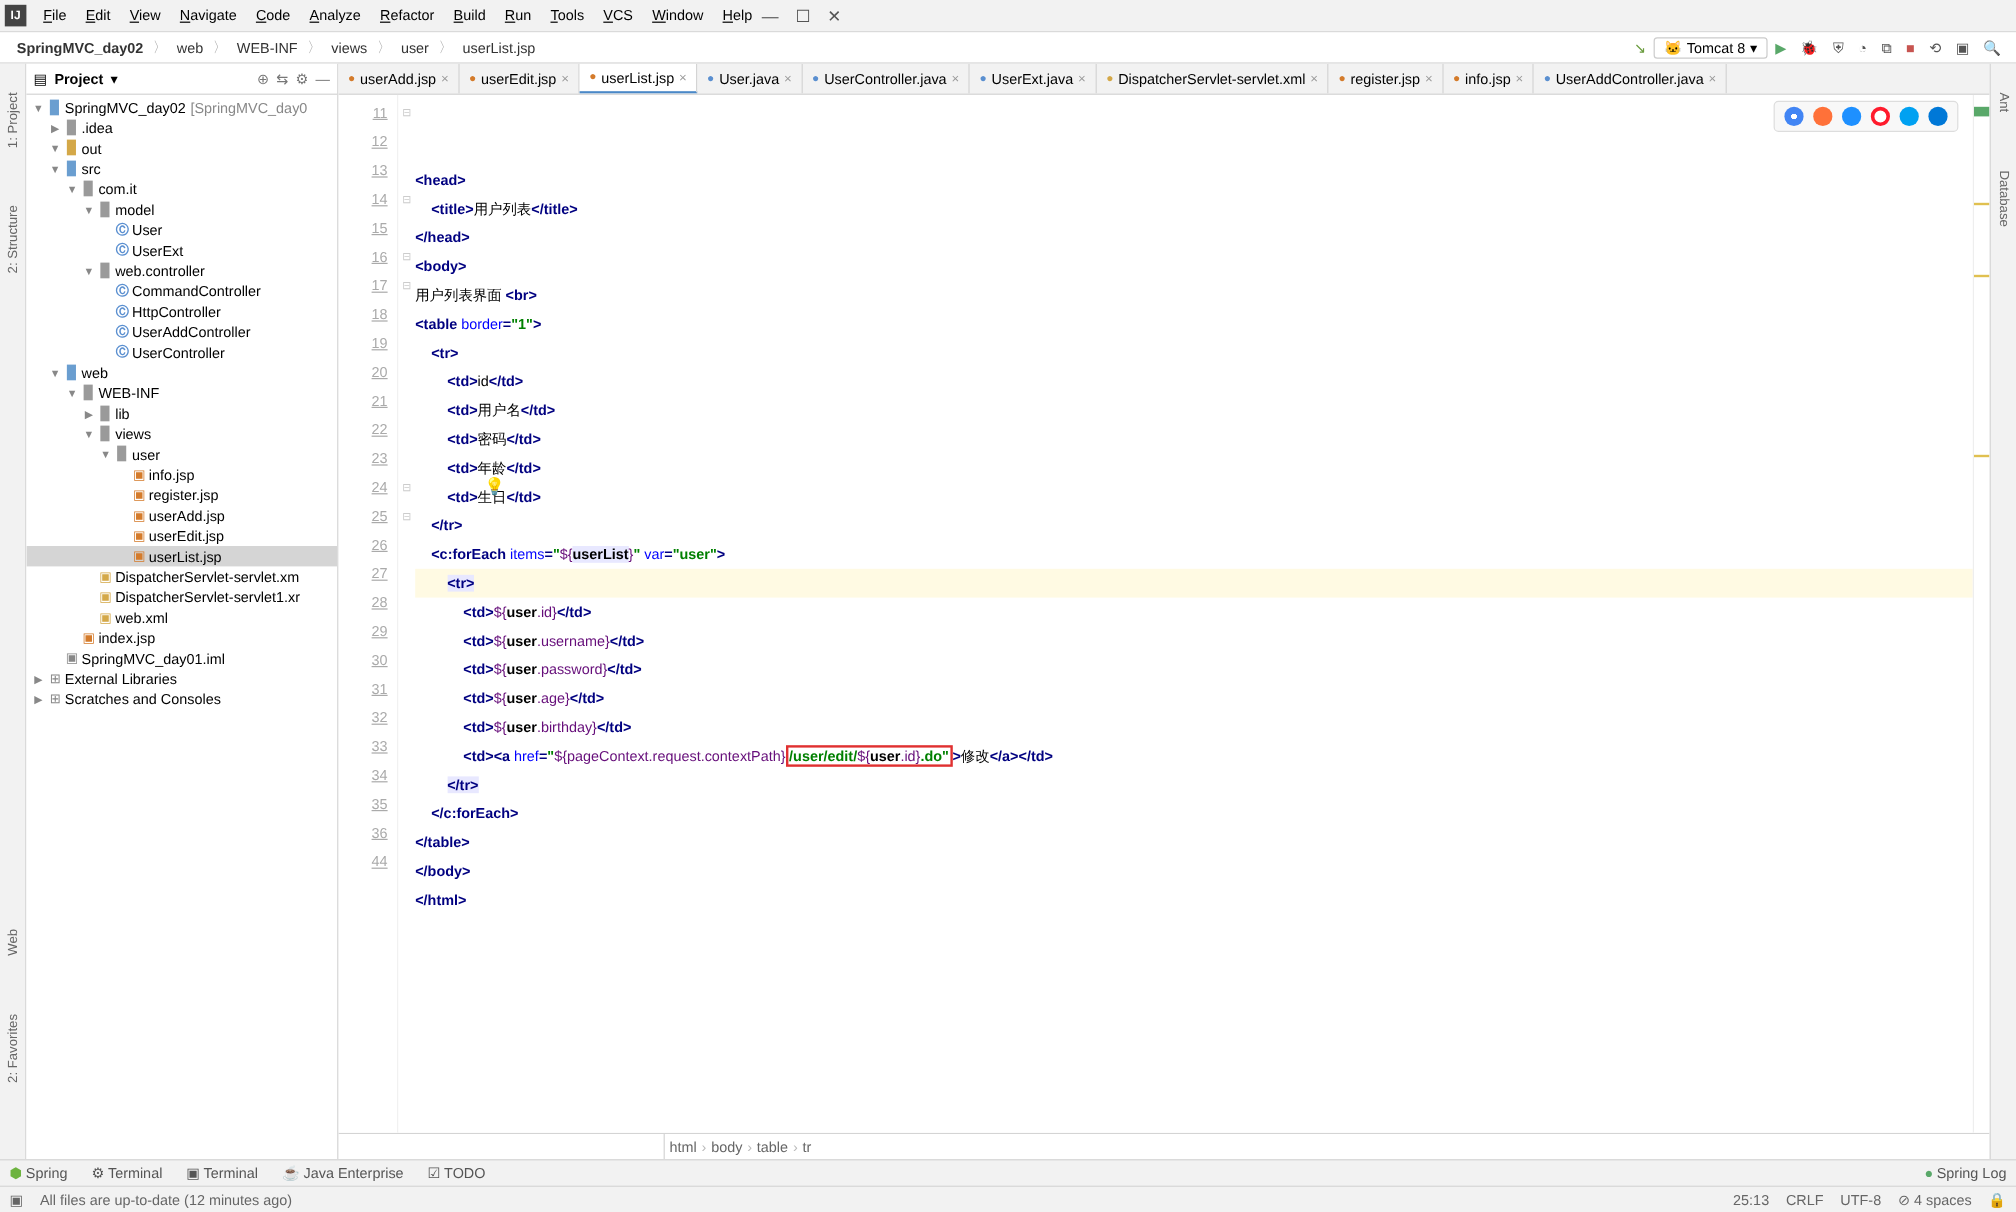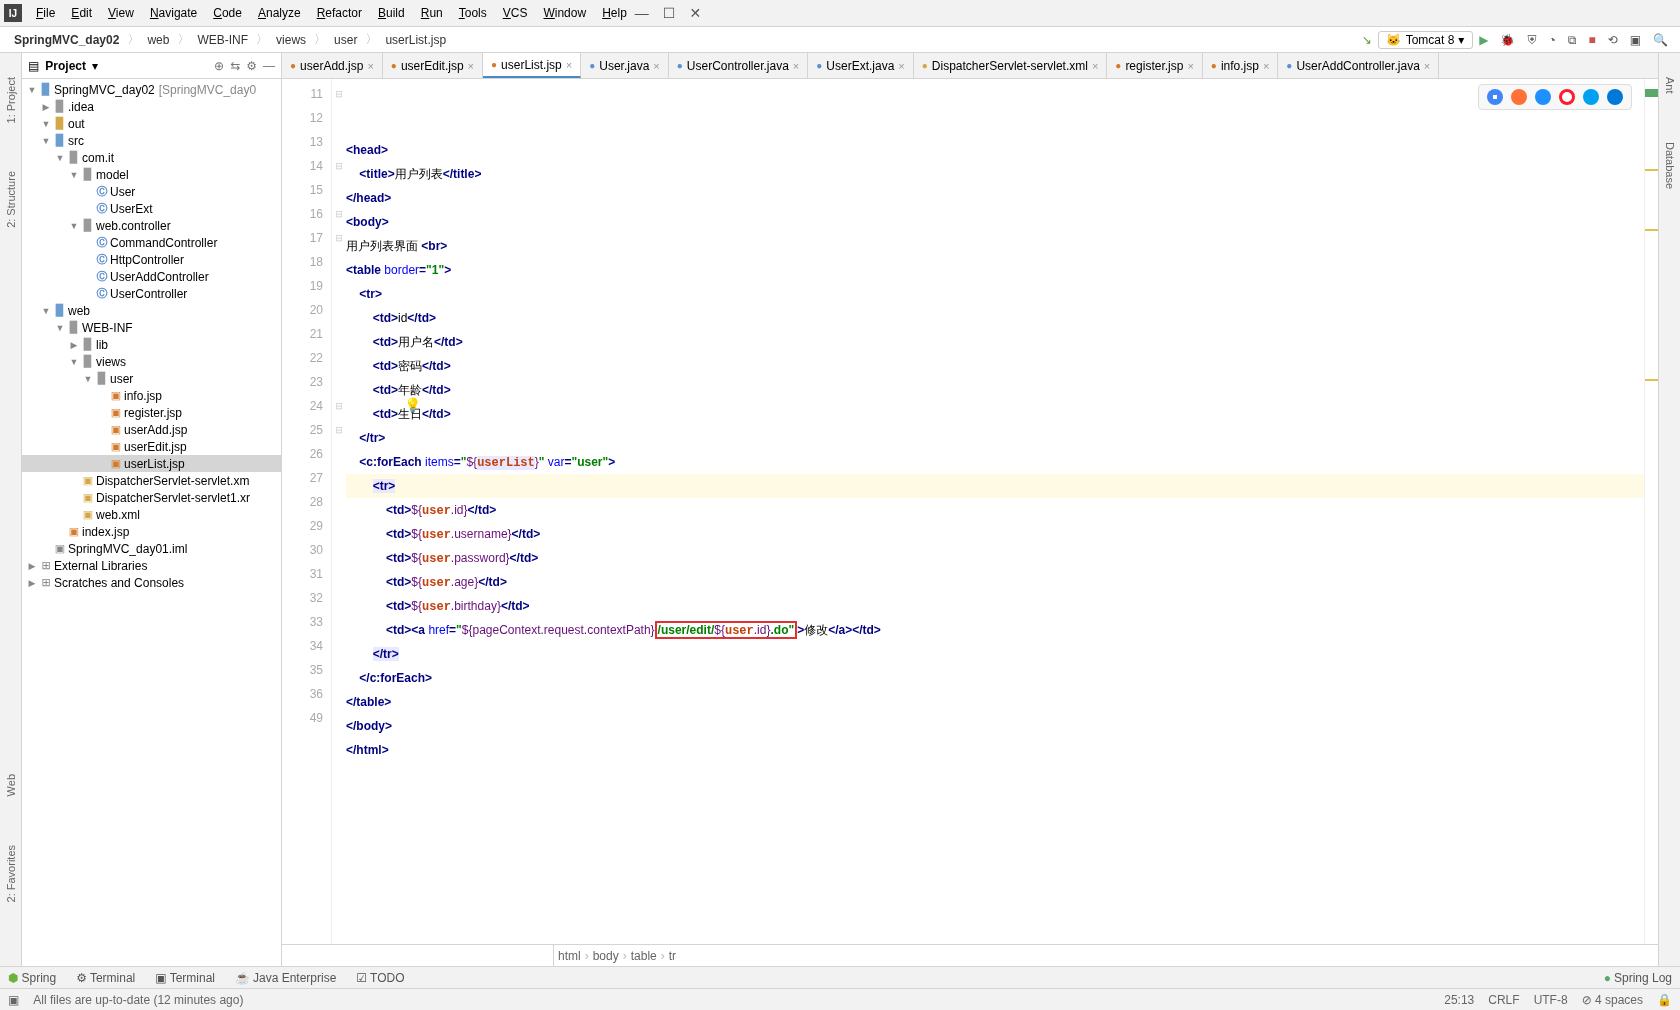--- a/index.html
+++ b/index.html
@@ -42,32 +42,32 @@
 .icon-jsp { color: #d47b2b; }
 .icon-xml { color: #d4a848; }
 .icon-lib { color: #888; }
 .editor-area { flex: 1; display: flex; flex-direction: column; overflow: hidden; }
 .tabs { display: flex; height: 26px; background: #f2f2f2; border-bottom: 1px solid #d4d4d4; overflow: hidden; }
 .tab { display: flex; align-items: center; padding: 0 8px; gap: 4px; border-right: 1px solid #d4d4d4; cursor: pointer; height: 100%; }
 .tab.active { background: #fff; border-bottom: 2px solid #4a88c7; }
 .tab .tab-icon { font-size: 10px; }
 .tab .close { color: #999; font-size: 11px; }
 .editor { flex: 1; display: flex; position: relative; font-family: "JetBrains Mono", Consolas, monospace; font-size: 14px; overflow: hidden; }
-.gutter { width: 50px; background: #fff; text-align: right; padding: 3px 8px 3px 0; color: #aaa; border-right: 1px solid #eee; }
+.gutter { width: 50px; background: #fff; text-align: right; padding: 3px 8px 3px 0; color: #aaa; border-right: 1px solid #eee; text-decoration: underline; }
 .gutter div { height: 24px; line-height: 24px; }
 .fold-gutter { width: 14px; background: #fff; padding: 3px 0; color: #ccc; }
 .fold-gutter div { height: 24px; line-height: 24px; text-align: center; font-size: 9px; }
 .code { flex: 1; padding: 3px 0; background: #fff; white-space: pre; position: relative; }
 .code .line { height: 24px; line-height: 24px; }
 .code .line.hl { background: #fffae3; }
 .code .tag { color: #000080; font-weight: bold; }
 .code .attr { color: #0000ff; }
 .code .str { color: #008000; font-weight: bold; }
 .code .var { color: #660e7a; }
-.code .varbold { color: #c2410c; font-weight: bold; font-family: Liberation Mono, monospace; }
+.code .varbold { color: #000000; font-weight: bold; }
 .code .txt { color: #000; }
 .code .hlvar { background: #e8e8ff; }
 .code .redbox { border: 2px solid #e03030; padding: 0 1px; }
 .browser-icons { position: absolute; top: 5px; right: 12px; display: flex; gap: 8px; background: #f8f8f8; border: 1px solid #ddd; border-radius: 4px; padding: 4px 8px; }
 .browser-icons span { width: 16px; height: 16px; border-radius: 50%; display: inline-block; }
 .bulb { position: absolute; left: 58px; top: 318px; color: #e0a030; font-size: 14px; }
 .editor-scroll { width: 14px; border-left: 1px solid #eee; background: #fff; position: relative; }
 .editor-scroll .mark { position: absolute; width: 100%; height: 2px; }
 .breadcrumb-bar { height: 22px; border-top: 1px solid #d4d4d4; display: flex; align-items: center; padding: 0 12px; gap: 4px; }
 .breadcrumb-bar .bc { color: #666; }
@@ -382,21 +382,21 @@
             <div>27</div>
             <div>28</div>
             <div>29</div>
             <div>30</div>
             <div>31</div>
             <div>32</div>
             <div>33</div>
             <div>34</div>
             <div>35</div>
             <div>36</div>
-            <div>49</div>
+            <div>44</div>
           </div>
         <div class="fold-gutter" id="fold-gutter">
             <div>⊟</div>
             <div></div>
             <div></div>
             <div>⊟</div>
             <div></div>
             <div>⊟</div>
             <div>⊟</div>
             <div></div>

